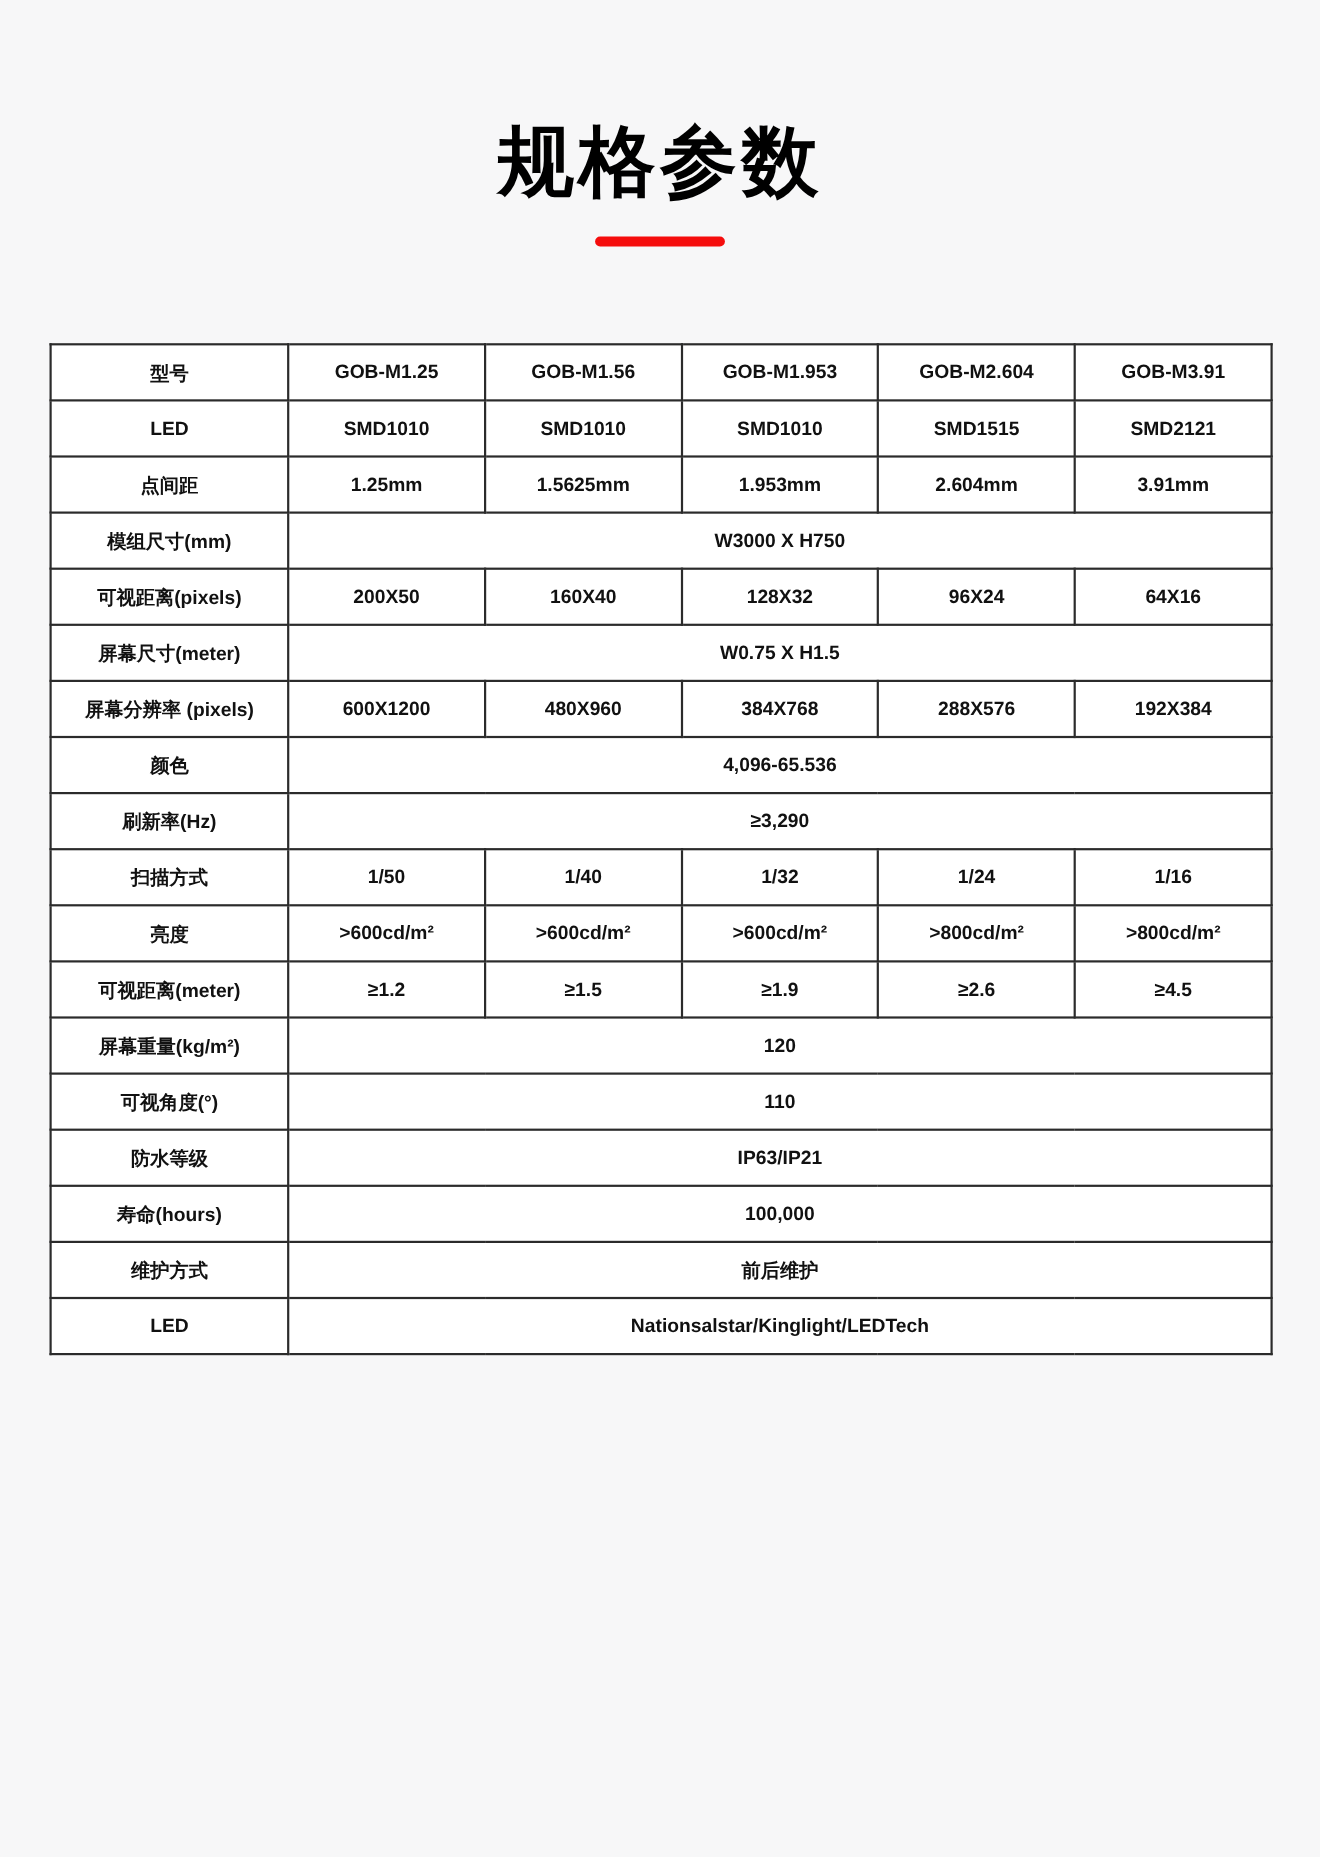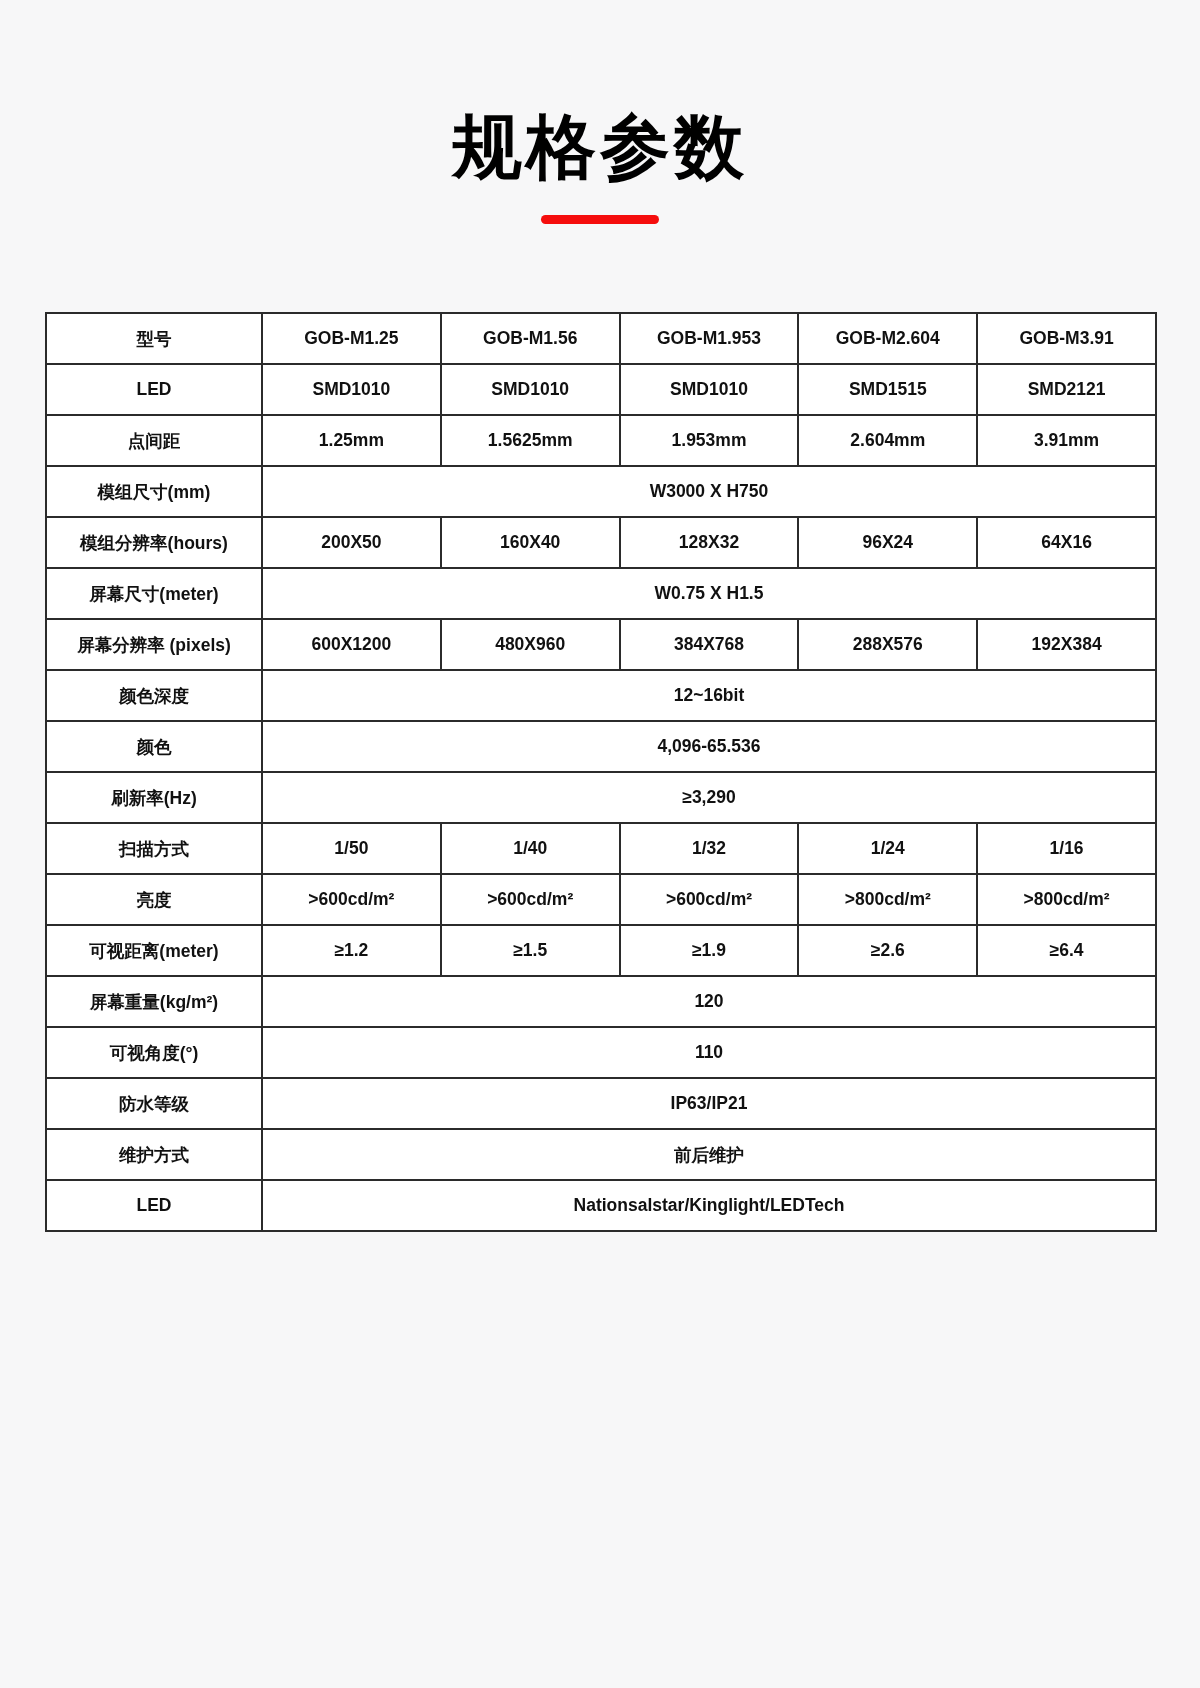--- a/index.html
+++ b/index.html
@@ -111,44 +111,40 @@
             <td>1.5625mm</td>
             <td>1.953mm</td>
             <td>2.604mm</td>
             <td>3.91mm</td>
           </tr>
           <tr>
             <td class="label-cell">模组尺寸(mm)</td>
             <td colspan="5">W3000 X H750</td>
           </tr>
           <tr>
-            <td class="label-cell">模组分辨率(hours)</td>
+            <td class="label-cell">可视距离(pixels)</td>
             <td>200X50</td>
             <td>160X40</td>
             <td>128X32</td>
             <td>96X24</td>
             <td>64X16</td>
           </tr>
           <tr>
             <td class="label-cell">屏幕尺寸(meter)</td>
             <td colspan="5">W0.75 X H1.5</td>
           </tr>
           <tr>
             <td class="label-cell">屏幕分辨率 (pixels)</td>
             <td>600X1200</td>
             <td>480X960</td>
             <td>384X768</td>
             <td>288X576</td>
             <td>192X384</td>
           </tr>
           <tr>
-            <td class="label-cell">颜色深度</td>
-            <td colspan="5">12~16bit</td>
-          </tr>
-          <tr>
             <td class="label-cell">颜色</td>
             <td colspan="5">4,096-65.536</td>
           </tr>
           <tr>
             <td class="label-cell">刷新率(Hz)</td>
             <td colspan="5">≥3,290</td>
           </tr>
           <tr>
             <td class="label-cell">扫描方式</td>
             <td>1/50</td>
@@ -164,33 +160,37 @@
             <td>&gt;600cd/m²</td>
             <td>&gt;800cd/m²</td>
             <td>&gt;800cd/m²</td>
           </tr>
           <tr>
             <td class="label-cell">可视距离(meter)</td>
             <td>≥1.2</td>
             <td>≥1.5</td>
             <td>≥1.9</td>
             <td>≥2.6</td>
-            <td>≥6.4</td>
+            <td>≥4.5</td>
           </tr>
           <tr>
             <td class="label-cell">屏幕重量(kg/m²)</td>
             <td colspan="5">120</td>
           </tr>
           <tr>
             <td class="label-cell">可视角度(°)</td>
             <td colspan="5">110</td>
           </tr>
           <tr>
             <td class="label-cell">防水等级</td>
             <td colspan="5">IP63/IP21</td>
+          </tr>
+          <tr>
+            <td class="label-cell">寿命(hours)</td>
+            <td colspan="5">100,000</td>
           </tr>
           <tr>
             <td class="label-cell">维护方式</td>
             <td colspan="5">前后维护</td>
           </tr>
           <tr>
             <td class="label-cell">LED</td>
             <td colspan="5">Nationsalstar/Kinglight/LEDTech</td>
           </tr>
         </tbody>

